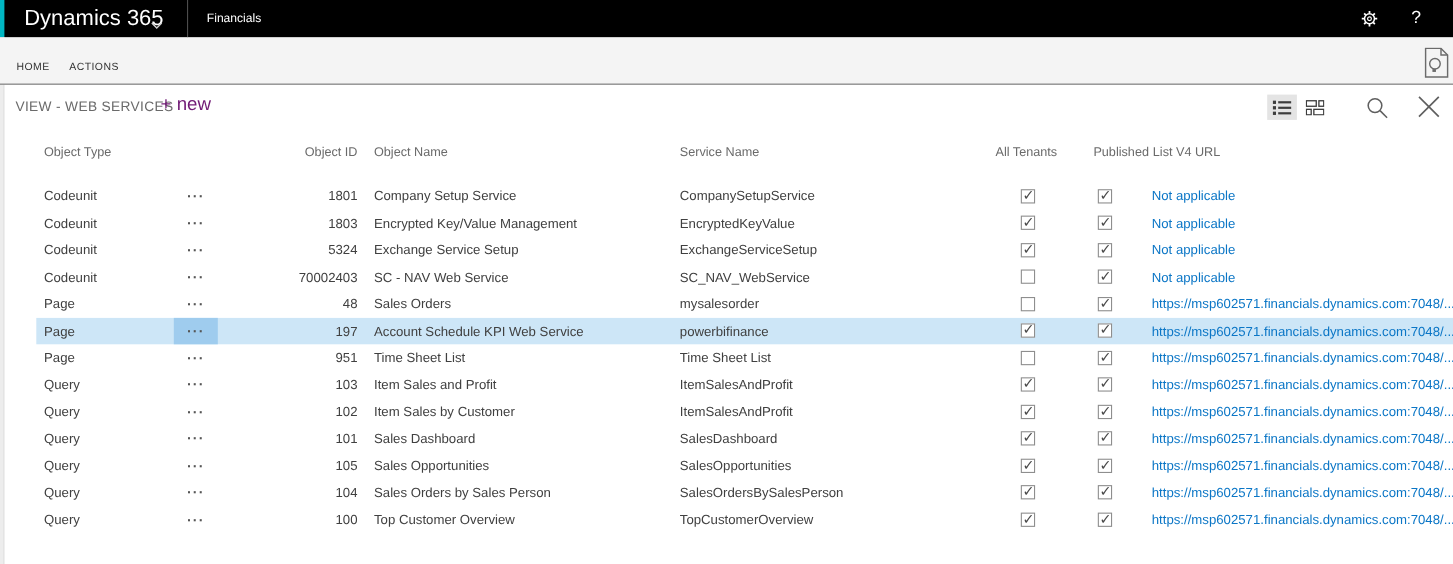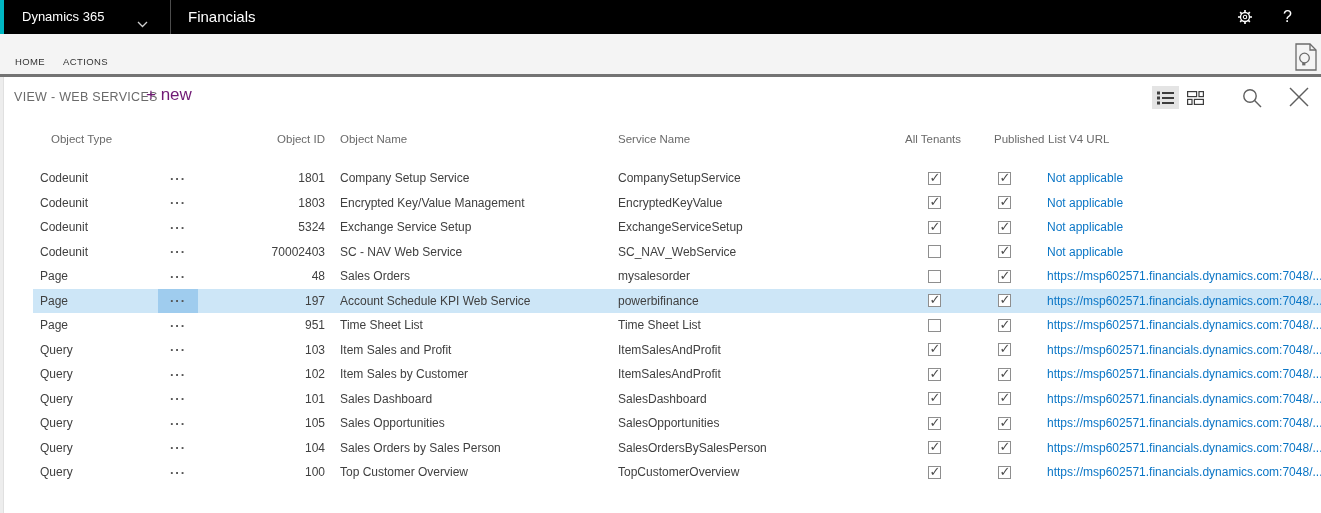--- a/index.html
+++ b/index.html
@@ -4,37 +4,37 @@
 <style>
   * { margin:0; padding:0; box-sizing:border-box; }
   html,body { width:1321px; height:513px; overflow:hidden; background:#fff;
               font-family:"Liberation Sans", sans-serif; }
   #app { position:relative; width:1321px; height:513px; background:#fff; }
 
   
   .topbar { position:absolute; left:0; top:0; width:100%; height:34px; background:#000; }
   .accent-strip { position:absolute; left:0; top:0; width:4px; height:34px; background:#00b7c3; }
   .app-name { position:absolute; left:22px; top:0; height:34px; line-height:34px;
-              color:#fff; font-size:13px; cursor:pointer; }
+              color:#fff; font-size:20px; cursor:pointer; }
   .chevron { position:absolute; left:137px; top:14px; }
   .topbar-divider { position:absolute; left:170px; top:0; width:1px; height:34px; background:#4d4d4d; }
   .product-name { position:absolute; left:188px; top:0; height:34px; line-height:34px;
-                  color:#fff; font-size:15px; }
+                  color:#fff; font-size:11px; }
   .gear-btn { position:absolute; left:1236px; top:8px; width:20px; height:20px; cursor:pointer; }
   .help-btn { position:absolute; left:1283px; top:0; height:34px; line-height:34px;
               color:#fff; font-size:16px; cursor:pointer; }
 
   
   .left-strip { position:absolute; left:0; top:34px; width:4px; height:479px;
                 background:#ededed; border-right:1px solid #e0e0e0; }
   .left-strip .dark { position:absolute; left:0; top:2px; width:4px; height:17px; background:#9c9c9c; }
 
   
   .ribbon { position:absolute; left:0; top:34px; width:100%; height:43px;
-            background:#f4f4f4; border-bottom:3px solid #737373; }
+            background:#f4f4f4; border-bottom:1px solid #737373; }
   .ribbon-tab { position:absolute; top:22px; font-size:9.5px; letter-spacing:.4px;
                 color:#333; cursor:pointer; }
   .tab-home { left:15px; }
   .tab-actions { left:63px; }
   .bulb-page-btn { position:absolute; left:1294px; top:9px; width:24px; height:28px; cursor:pointer; }
 
   
   .page-title { position:absolute; left:14px; top:90px; font-size:12.5px; color:#6a6a6a;
                 letter-spacing:.3px; }
   .new-btn { position:absolute; left:146px; top:85px; font-size:17px; color:#701a75; cursor:pointer; }
@@ -42,21 +42,21 @@
                  align-items:center; justify-content:center; cursor:pointer; }
   .vt-list { left:1152px; background:#e4e4e4; }
   .vt-tiles { left:1182px; }
   .search-btn { position:absolute; left:1240px; top:86px; width:24px; height:24px; cursor:pointer; }
   .close-btn { position:absolute; left:1287px; top:85px; width:24px; height:24px; cursor:pointer; }
 
   
   .thead { position:absolute; left:33px; top:133px; right:0; height:20px;
            font-size:11.5px; color:#6a6a6a; }
   .thead span { position:absolute; top:0; }
-  .h-type { left:18px; }
+  .h-type { left:7px; }
   .h-id { left:197px; width:95px; text-align:right; }
   .h-name { left:307px; }
   .h-service { left:585px;text-align:right; }
   .h-tenants { left:872px; }
   .h-pub { left:942px;margin-left:19px; }
   .h-url { left:1015px; }
 
   .tbody { position:absolute; left:33px; top:166px; right:0; }
   .row { position:relative; height:24.5px; }
   .row.selected { background:#cde6f7; }

